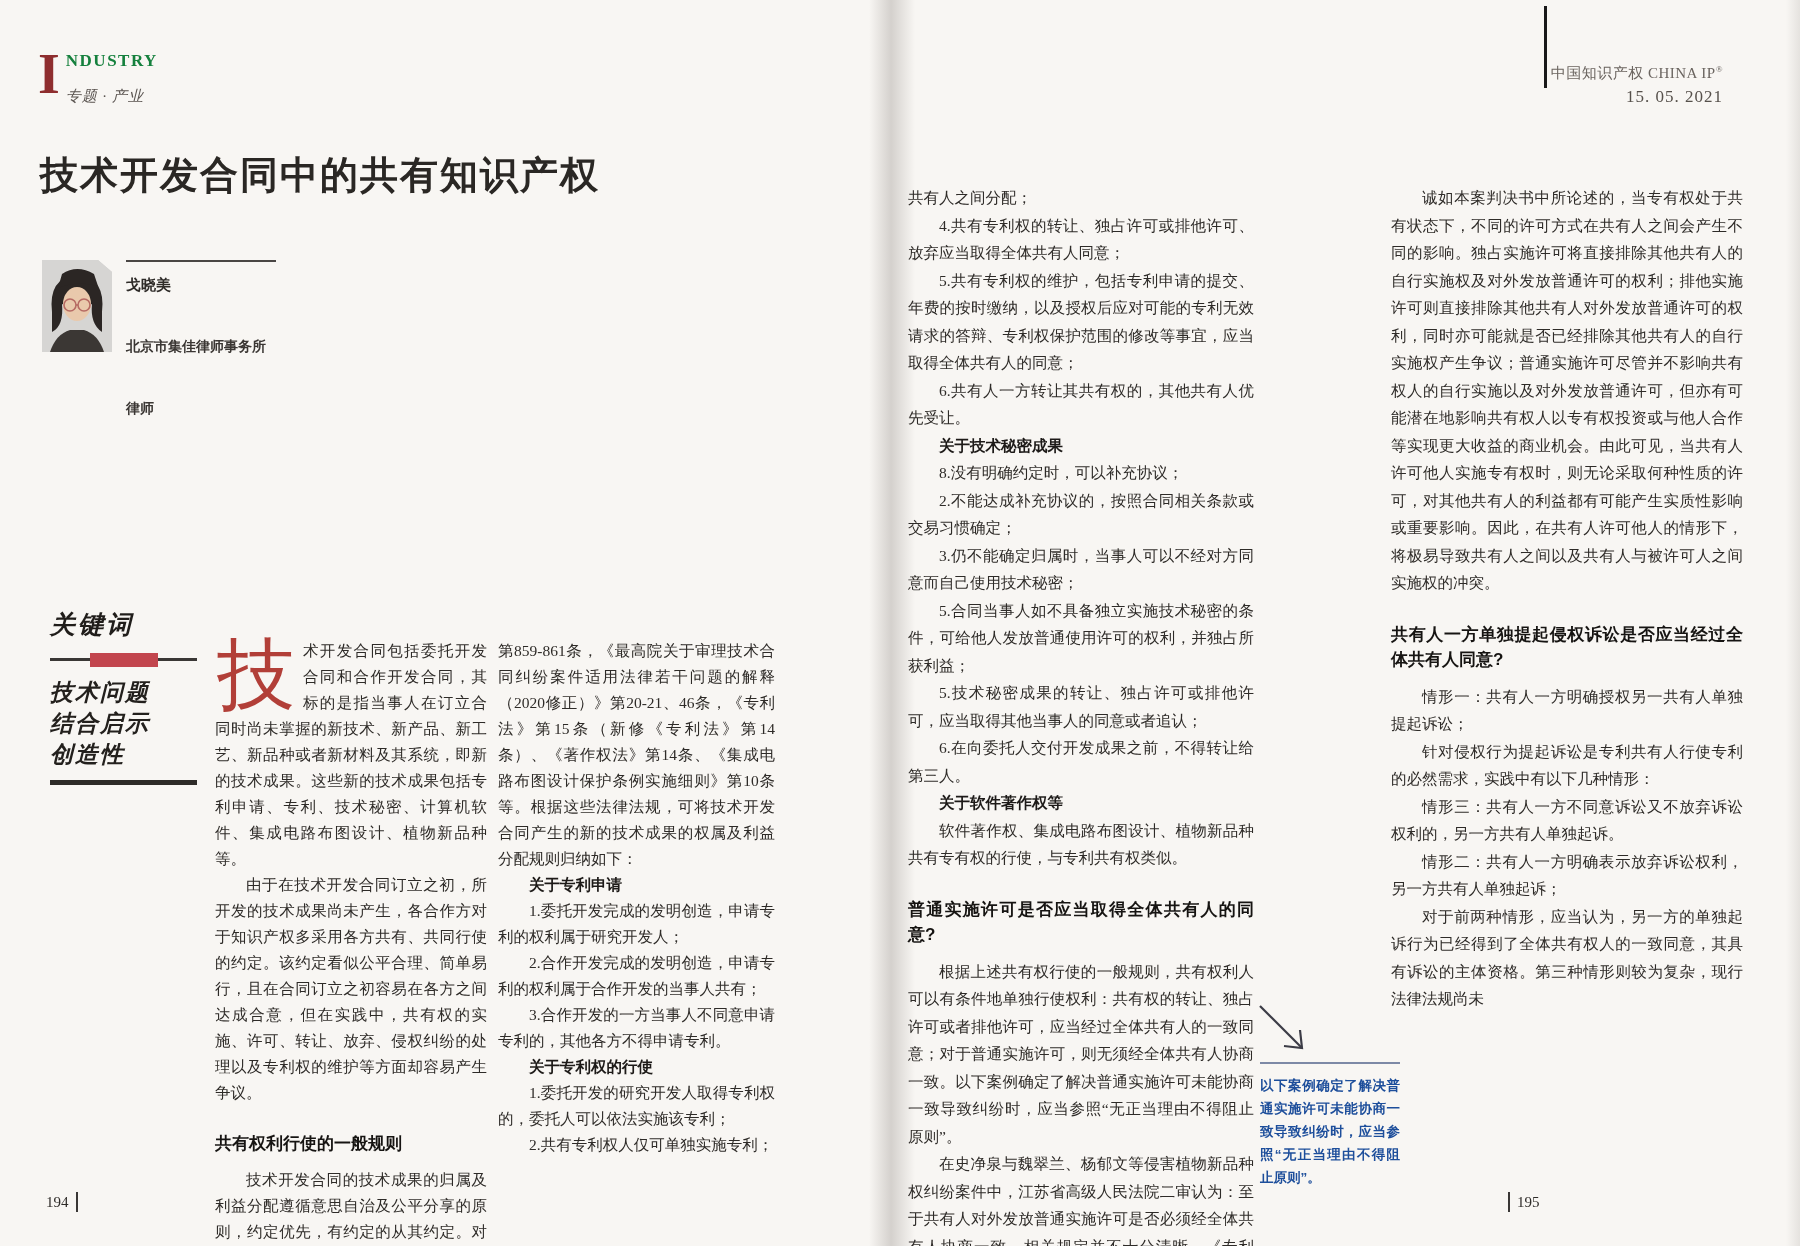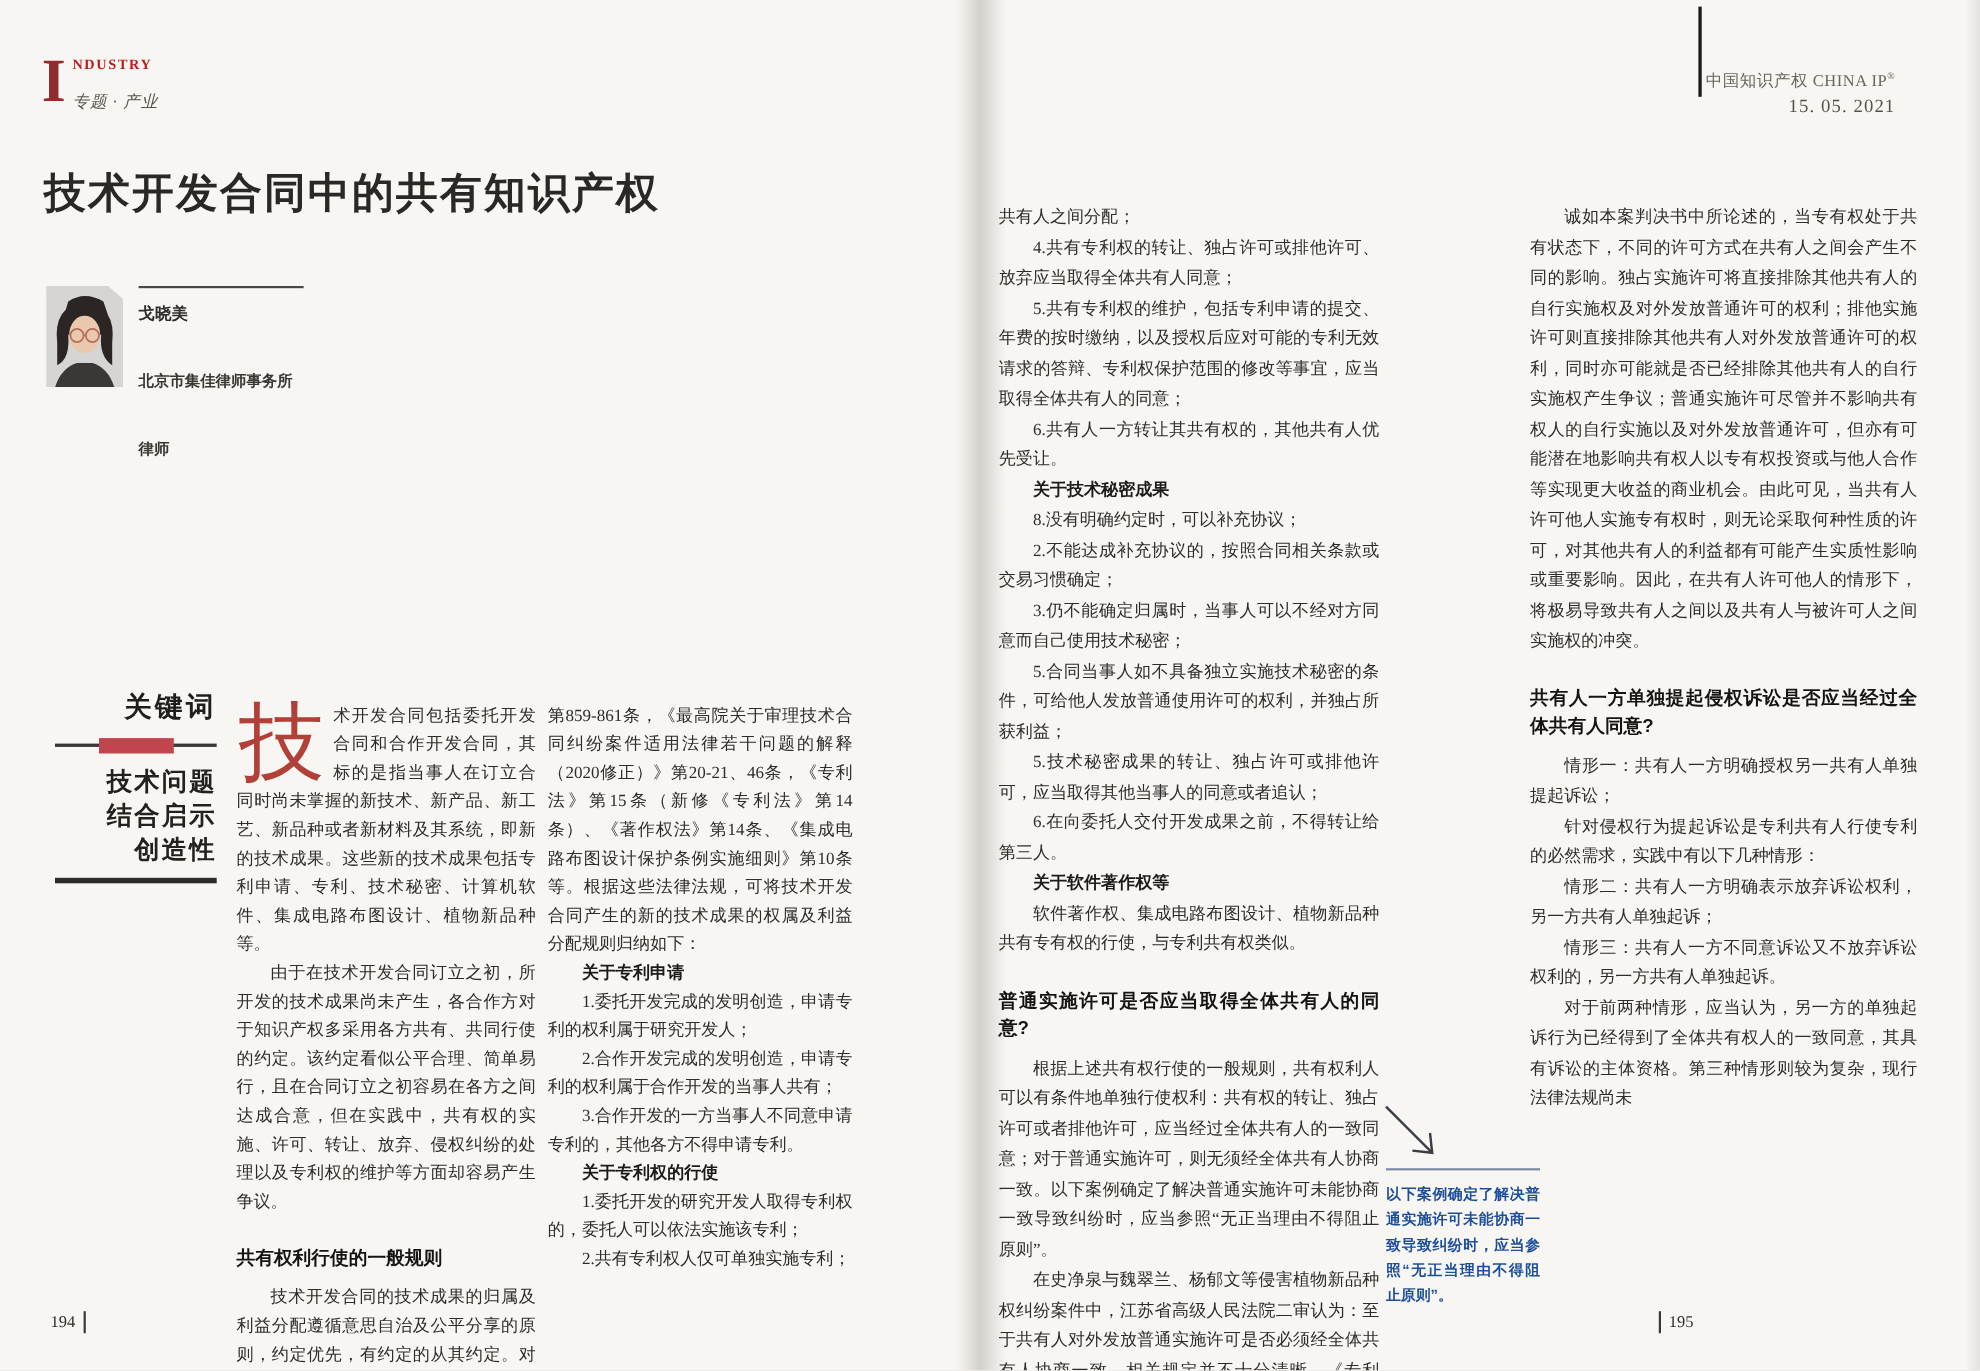--- a/index.html
+++ b/index.html
@@ -2,40 +2,40 @@
 <html><head>
 <meta charset="utf-8">
 <style>
   html,body{margin:0;padding:0;background:#e9e6e1;}
   #canvas{position:relative;width:1800px;height:1246px;background:#f8f6f3;overflow:hidden;
           font-family:"Liberation Serif","DejaVu Serif",serif;color:#2e2b28;}
   
   .ind-logo{position:absolute;left:38px;top:48px;display:flex;align-items:flex-start;}
   .ind-logo .big-i{font-family:"Liberation Serif","DejaVu Serif",serif;font-size:56px;line-height:52px;
                    font-weight:700;color:#8e2d2e;margin-right:6px;}
-  .ind-logo .lg-name{font-family:"Liberation Serif","DejaVu Serif",serif;font-size:13px;letter-spacing:1.5px;
-                     color:#b91c1c;font-weight:600;padding-top:3px;}
+  .ind-logo .lg-name{font-family:"Liberation Serif","DejaVu Serif",serif;font-size:17px;letter-spacing:1.5px;
+                     color:#15803d;font-weight:600;padding-top:3px;}
   .ind-logo .lg-sub{font-size:15px;color:#5a5450;margin-top:16px;letter-spacing:1px;font-style:italic;}
   
   .brand{position:absolute;right:77px;top:64px;text-align:right;}
   .brand .b-name{font-size:15px;color:#6b6560;letter-spacing:.5px;}
   .brand .b-name sup{font-size:9px;}
   .brand .b-date{font-size:17px;color:#56504b;margin-top:4px;letter-spacing:1px;}
   .corner-mark{position:absolute;left:1544px;top:6px;width:3px;height:82px;background:#191919;}
   
   .art-title{position:absolute;left:40px;top:150px;font-family:"Liberation Sans","DejaVu Sans",sans-serif;
              font-size:38px;font-weight:700;color:#2a2724;letter-spacing:2px;}
   .photo{position:absolute;left:42px;top:260px;width:70px;height:92px;
          clip-path:polygon(0 0,80% 0,100% 13%,100% 100%,0 100%);background:#cfd0d0;}
   .author{position:absolute;left:126px;top:260px;width:150px;border-top:2px solid #4a4644;padding-top:14px;
           font-family:"Liberation Sans","DejaVu Sans",sans-serif;}
   .author .a-name{font-size:15px;font-weight:700;color:#2e2b28;margin-bottom:6px;}
   .author .a-org,.author .a-role{font-size:14px;color:#3a3633;line-height:22px;font-weight:600;margin-top:40px;}
   
-  .kw{position:absolute;left:50px;top:626px;width:147px;text-align:right;}
+  .kw{position:absolute;left:50px;top:608px;width:147px;text-align:left;font-style:italic;}
   .kw .kw-title{font-size:25px;font-weight:700;letter-spacing:3px;color:#201d1a;}
   .kw .kw-rule{position:relative;height:16px;margin-top:11px;}
   .kw .kw-rule .line{position:absolute;left:0;right:0;top:6px;height:3px;background:#3a3735;}
   .kw .kw-rule .red{position:absolute;left:40px;top:1px;width:68px;height:14px;background:#c2454d;}
   .kw .kw-list{margin-top:9px;}
   .kw .kw-item{font-size:23px;font-weight:700;line-height:31px;color:#23201d;letter-spacing:2px;}
   .kw .kw-bottom{height:5px;background:#2e2b28;margin-top:10px;}
   
   .tcol{position:absolute;text-align:justify;font-size:15.5px;line-height:26px;color:#2e2b28;}
   .tcol p{margin:0;text-indent:2em;}
@@ -170,22 +170,22 @@
     <line x1="4" y1="4" x2="46" y2="46" stroke="#3c3c46" stroke-width="2.2"></line>
     <polyline points="44,28 46,46 28,44" fill="none" stroke="#3c3c46" stroke-width="2.2"></polyline>
   </svg>
   <div class="callout">以下案例确定了解决普通实施许可未能协商一致导致纠纷时，应当参照“无正当理由不得阻止原则”。</div>
 
   <div class="tcol col-b">
     <p>诚如本案判决书中所论述的，当专有权处于共有状态下，不同的许可方式在共有人之间会产生不同的影响。独占实施许可将直接排除其他共有人的自行实施权及对外发放普通许可的权利；排他实施许可则直接排除其他共有人对外发放普通许可的权利，同时亦可能就是否已经排除其他共有人的自行实施权产生争议；普通实施许可尽管并不影响共有权人的自行实施以及对外发放普通许可，但亦有可能潜在地影响共有权人以专有权投资或与他人合作等实现更大收益的商业机会。由此可见，当共有人许可他人实施专有权时，则无论采取何种性质的许可，对其他共有人的利益都有可能产生实质性影响或重要影响。因此，在共有人许可他人的情形下，将极易导致共有人之间以及共有人与被许可人之间实施权的冲突。</p>
     <p class="sechead">共有人一方单独提起侵权诉讼是否应当经过全体共有人同意?</p>
     <p>情形一：共有人一方明确授权另一共有人单独提起诉讼；</p>
     <p>针对侵权行为提起诉讼是专利共有人行使专利的必然需求，实践中有以下几种情形：</p>
+    <p>情形三：共有人一方不同意诉讼又不放弃诉讼权利的，另一方共有人单独起诉。</p>
     <p>情形二：共有人一方明确表示放弃诉讼权利，另一方共有人单独起诉；</p>
-    <p>情形三：共有人一方不同意诉讼又不放弃诉讼权利的，另一方共有人单独起诉。</p>
     <p>对于前两种情形，应当认为，另一方的单独起诉行为已经得到了全体共有权人的一致同意，其具有诉讼的主体资格。第三种情形则较为复杂，现行法律法规尚未</p>
   </div>
 
   <div class="pgnum pg-right">
     <span class="bar"></span>
     <span>195</span>
   </div>
 
 </div>
 

